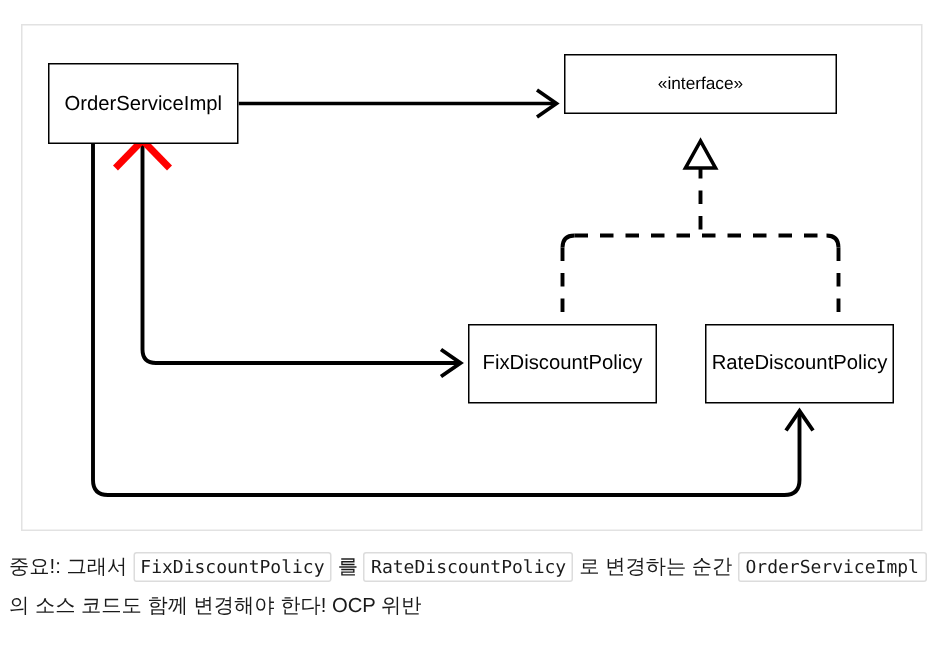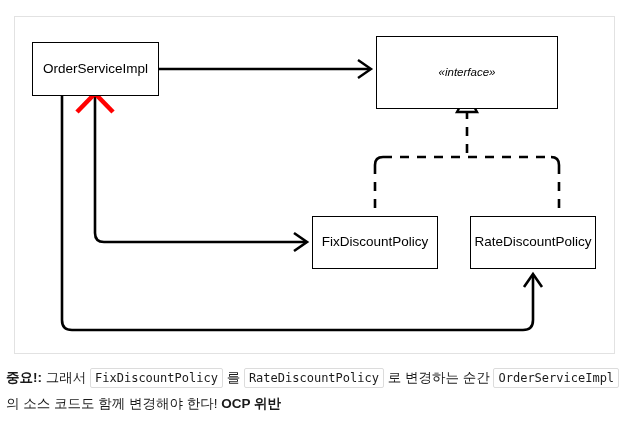--- a/index.html
+++ b/index.html
@@ -64,36 +64,36 @@
     white-space: nowrap;
   }
   .uml-box .cls-name-bold {
     font-size: 14px;
     font-weight: bold;
     color: #000000;
     white-space: nowrap;
   }
 
   #box-orderserviceimpl { left: 32px;  top: 42px;  width: 127px; height: 54px; }
-  #box-discountpolicy   { left: 376px; top: 36px;  width: 182px; height: 73px; font-style: italic; }
+  #box-discountpolicy   { left: 376px; top: 36px;  width: 182px; height: 40px; }
   #box-fixdiscount      { left: 312px; top: 216px; width: 126px; height: 53px; }
   #box-ratediscount     { left: 470px; top: 216px; width: 126px; height: 53px; }
 
   
   .caption {
     position: absolute;
     left: 6px;
     top: 365px;
     width: 620px;
     font-size: 13.5px;
     line-height: 1.95;
     color: #1a1a1a;
   }
   .caption b {
-    font-weight: bold;
+    font-weight: normal;
     text-align: right;
   }
   code.inline-code {
     font-family: "DejaVu Sans Mono", "Liberation Mono", monospace;
     font-size: 12px;
     background: #ffffff;
     border: 1px solid #dcdcdc;
     border-radius: 2px;
     padding: 2px 4px;
     color: #1a1a1a;

